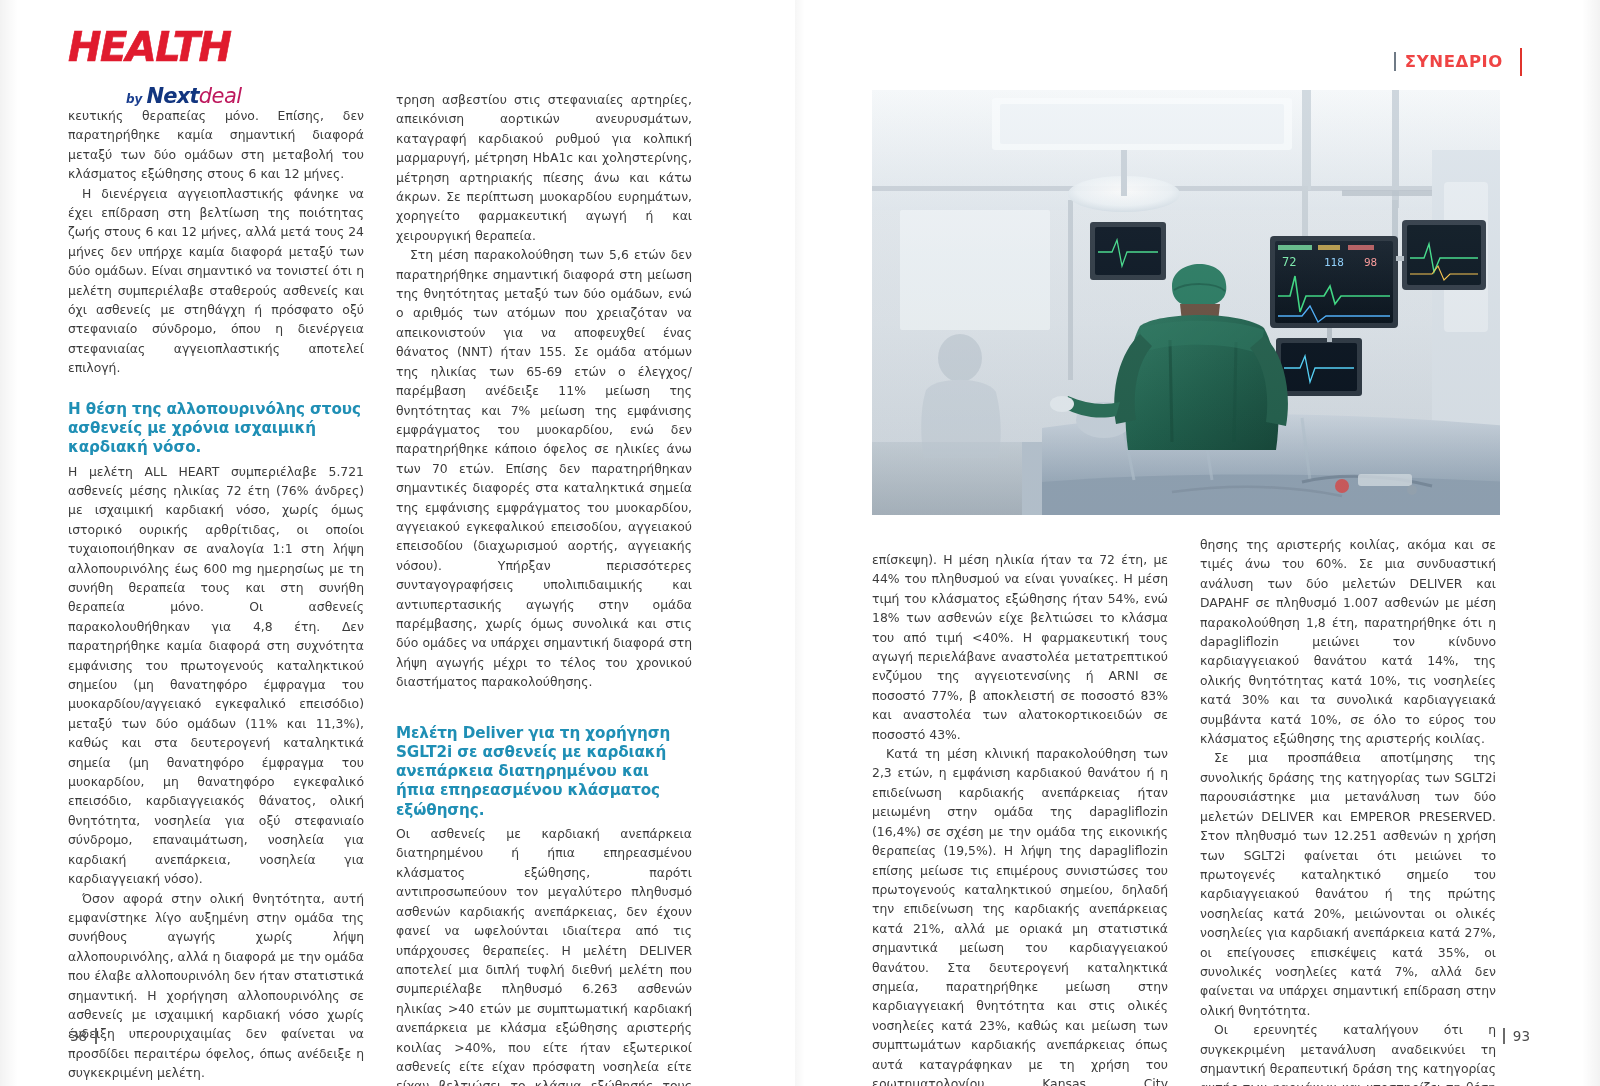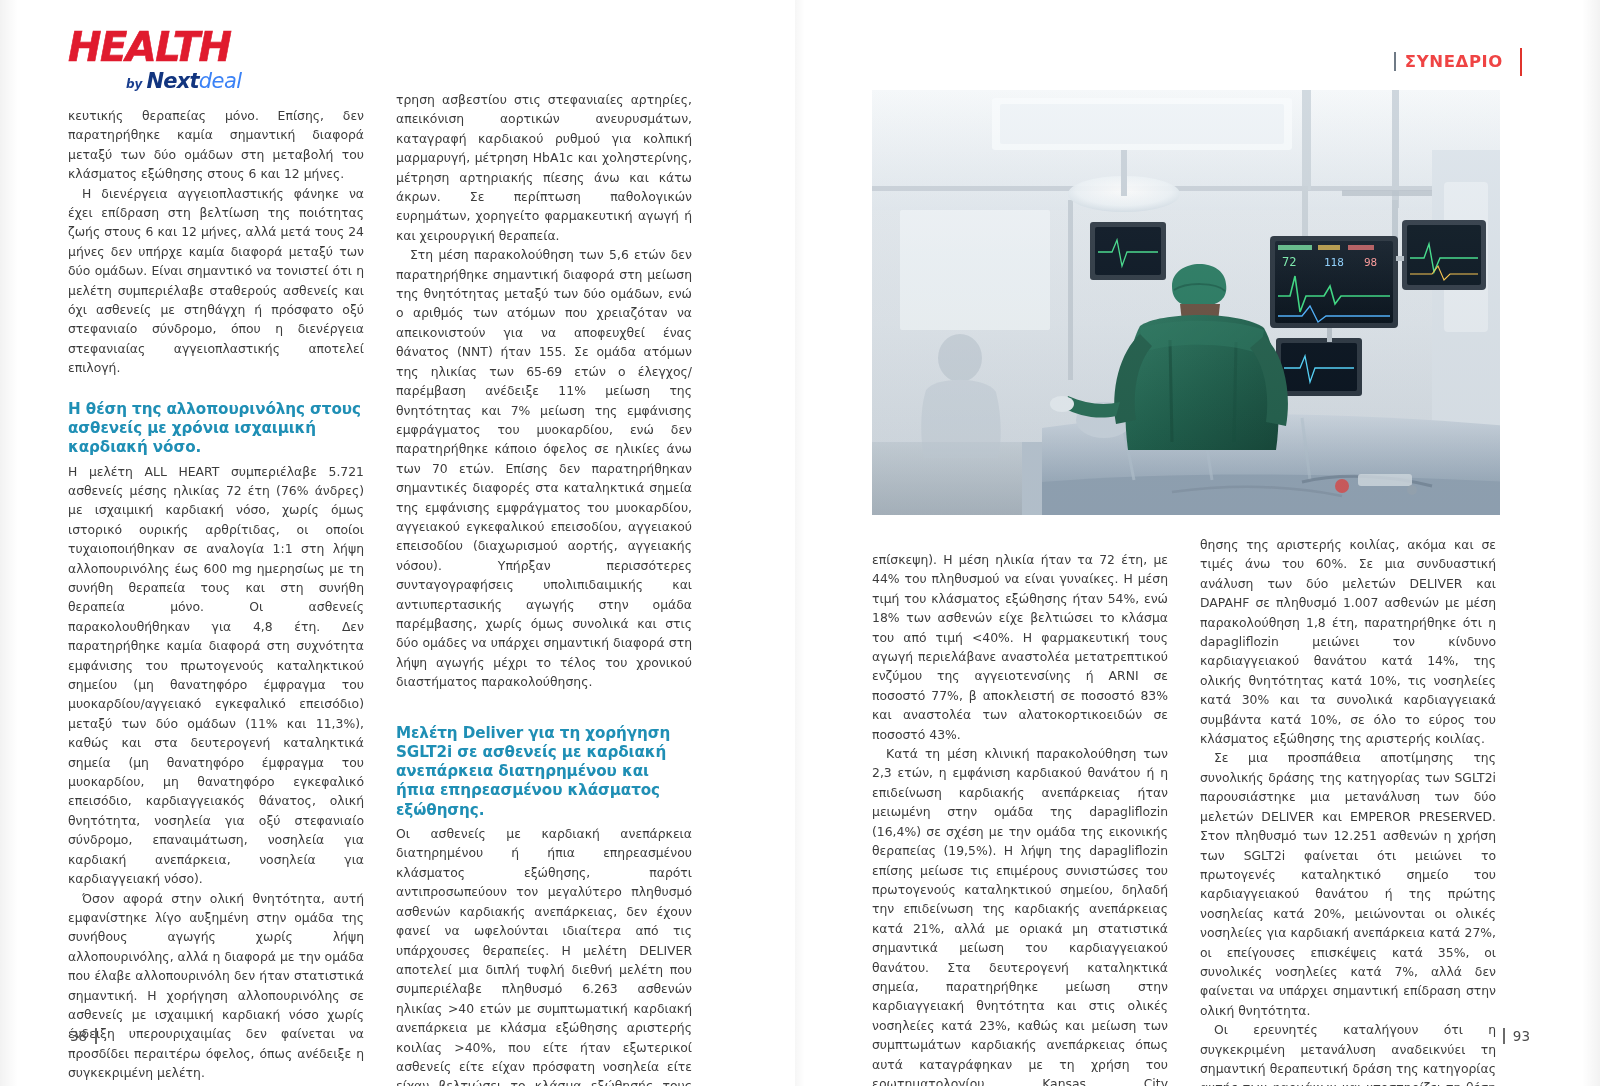--- a/index.html
+++ b/index.html
@@ -44,42 +44,42 @@
     font-style: italic;
     font-size: 40px;
     letter-spacing: -1.5px;
     color: #e01b2e;
     line-height: 0.95;
     -webkit-text-stroke: 0.6px #e01b2e;
   }
   .mast-sub {
     display: flex;
     align-items: baseline;
-    margin-top: 3px;
+    margin-top: 18px;
     margin-left: 58px;
   }
   .mast-by {
     font-size: 12px;
     font-style: italic;
     color: #1b3f8f;
     font-weight: 700;
     margin-right: 4px;
   }
   .mast-next {
     font-size: 21px;
     font-weight: 700;
     font-style: italic;
     color: #12357f;
     letter-spacing: -0.8px;
   }
   .mast-deal {
     font-size: 21px;
     font-weight: 400;
     font-style: italic;
-    color: #3b82f6;
+    color: #be185d;
     letter-spacing: -0.5px;
   }
 
   
   .section-tag {
     position: absolute;
     right: 97px; top: 52px;
     display: flex;
     align-items: center;
     gap: 9px;
@@ -330,21 +330,21 @@
   <div class="col" id="col1">
     <p>κευτικής θεραπείας μόνο. Επίσης, δεν παρατηρήθηκε καμία σημαντική διαφορά μεταξύ των δύο ομάδων στη μεταβολή του κλάσματος εξώθησης στους 6 και 12 μήνες.</p>
     <p>Η διενέργεια αγγειοπλαστικής φάνηκε να έχει επίδραση στη βελτίωση της ποιότητας ζωής στους 6 και 12 μήνες, αλλά μετά τους 24 μήνες δεν υπήρχε καμία διαφορά μεταξύ των δύο ομάδων. Είναι σημαντικό να τονιστεί ότι η μελέτη συμπεριέλαβε σταθερούς ασθενείς και όχι ασθενείς με στηθάγχη ή πρόσφατο οξύ στεφανιαίο σύνδρομο, όπου η διενέργεια στεφανιαίας αγγειοπλαστικής αποτελεί επιλογή.</p>
     <h2 class="subhead first">Η θέση της αλλοπουρινόλης στους ασθενείς με χρόνια ισχαιμική καρδιακή νόσο.</h2>
     <p>Η μελέτη ALL HEART συμπεριέλαβε 5.721 ασθενείς μέσης ηλικίας 72 έτη (76% άνδρες) με ισχαιμική καρδιακή νόσο, χωρίς όμως ιστορικό ουρικής αρθρίτιδας, οι οποίοι τυχαιοποιήθηκαν σε αναλογία 1:1 στη λήψη αλλοπουρινόλης έως 600 mg ημερησίως με τη συνήθη θεραπεία τους και στη συνήθη θεραπεία μόνο. Οι ασθενείς παρακολουθήθηκαν για 4,8 έτη. Δεν παρατηρήθηκε καμία διαφορά στη συχνότητα εμφάνισης του πρωτογενούς καταληκτικού σημείου (μη θανατηφόρο έμφραγμα του μυοκαρδίου/αγγειακό εγκεφαλικό επεισόδιο) μεταξύ των δύο ομάδων (11% και 11,3%), καθώς και στα δευτερογενή καταληκτικά σημεία (μη θανατηφόρο έμφραγμα του μυοκαρδίου, μη θανατηφόρο εγκεφαλικό επεισόδιο, καρδιαγγειακός θάνατος, ολική θνητότητα, νοσηλεία για οξύ στεφανιαίο σύνδρομο, επαναιμάτωση, νοσηλεία για καρδιακή ανεπάρκεια, νοσηλεία για καρδιαγγειακή νόσο).</p>
     <p>Όσον αφορά στην ολική θνητότητα, αυτή εμφανίστηκε λίγο αυξημένη στην ομάδα της συνήθους αγωγής χωρίς λήψη αλλοπουρινόλης, αλλά η διαφορά με την ομάδα που έλαβε αλλοπουρινόλη δεν ήταν στατιστικά σημαντική. Η χορήγηση αλλοπουρινόλης σε ασθενείς με ισχαιμική καρδιακή νόσο χωρίς ένδειξη υπερουριχαιμίας δεν φαίνεται να προσδίδει περαιτέρω όφελος, όπως ανέδειξε η συγκεκριμένη μελέτη.</p>
 
   </div>
 
   <div class="col" id="col2">
-    <p>τρηση ασβεστίου στις στεφανιαίες αρτηρίες, απεικόνιση αορτικών ανευρυσμάτων, καταγραφή καρδιακού ρυθμού για κολπική μαρμαρυγή, μέτρηση HbA1c και χοληστερίνης, μέτρηση αρτηριακής πίεσης άνω και κάτω άκρων. Σε περίπτωση παθολογικών ευρημάτων, χορηγείτο φαρμακευτική αγωγή ή και χειρουργική θεραπεία.</p>
+    <p>τρηση ασβεστίου στις στεφανιαίες αρτηρίες, απεικόνιση αορτικών ανευρυσμάτων, καταγραφή καρδιακού ρυθμού για κολπική μαρμαρυγή, μέτρηση HbA1c και χοληστερίνης, μέτρηση αρτηριακής πίεσης άνω και κάτω άκρων. Σε περίπτωση μυοκαρδίου ευρημάτων, χορηγείτο φαρμακευτική αγωγή ή και χειρουργική θεραπεία.</p>
     <p>Στη μέση παρακολούθηση των 5,6 ετών δεν παρατηρήθηκε σημαντική διαφορά στη μείωση της θνητότητας μεταξύ των δύο ομάδων, ενώ ο αριθμός των ατόμων που χρειαζόταν να απεικονιστούν για να αποφευχθεί ένας θάνατος (NNT) ήταν 155. Σε ομάδα ατόμων της ηλικίας των 65-69 ετών ο έλεγχος/παρέμβαση ανέδειξε 11% μείωση της θνητότητας και 7% μείωση της εμφάνισης εμφράγματος του μυοκαρδίου, ενώ δεν παρατηρήθηκε κάποιο όφελος σε ηλικίες άνω των 70 ετών. Επίσης δεν παρατηρήθηκαν σημαντικές διαφορές στα καταληκτικά σημεία της εμφάνισης εμφράγματος του μυοκαρδίου, αγγειακού εγκεφαλικού επεισοδίου, αγγειακού επεισοδίου (διαχωρισμού αορτής, αγγειακής νόσου). Υπήρξαν περισσότερες συνταγογραφήσεις υπολιπιδαιμικής και αντιυπερτασικής αγωγής στην ομάδα παρέμβασης, χωρίς όμως συνολικά και στις δύο ομάδες να υπάρχει σημαντική διαφορά στη λήψη αγωγής μέχρι το τέλος του χρονικού διαστήματος παρακολούθησης.</p>
     <h2 class="subhead">Μελέτη Deliver για τη χορήγηση SGLT2i σε ασθενείς με καρδιακή ανεπάρκεια διατηρημένου και ήπια επηρεασμένου κλάσματος εξώθησης.</h2>
     <p>Οι ασθενείς με καρδιακή ανεπάρκεια διατηρημένου ή ήπια επηρεασμένου κλάσματος εξώθησης, παρότι αντιπροσωπεύουν τον μεγαλύτερο πληθυσμό ασθενών καρδιακής ανεπάρκειας, δεν έχουν φανεί να ωφελούνται ιδιαίτερα από τις υπάρχουσες θεραπείες. Η μελέτη DELIVER αποτελεί μια διπλή τυφλή διεθνή μελέτη που συμπεριέλαβε πληθυσμό 6.263 ασθενών ηλικίας &gt;40 ετών με συμπτωματική καρδιακή ανεπάρκεια με κλάσμα εξώθησης αριστερής κοιλίας &gt;40%, που είτε ήταν εξωτερικοί ασθενείς είτε είχαν πρόσφατη νοσηλεία είτε είχαν βελτιώσει το κλάσμα εξώθησής τους από &lt;40%.</p>
 
   </div>
 
   <div class="col" id="col3">
     <p>επίσκεψη). Η μέση ηλικία ήταν τα 72 έτη, με 44% του πληθυσμού να είναι γυναίκες. Η μέση τιμή του κλάσματος εξώθησης ήταν 54%, ενώ 18% των ασθενών είχε βελτιώσει το κλάσμα του από τιμή &lt;40%. Η φαρμακευτική τους αγωγή περιελάβανε αναστολέα μετατρεπτικού ενζύμου της αγγειοτενσίνης ή ARNI σε ποσοστό 77%, β αποκλειστή σε ποσοστό 83% και αναστολέα των αλατοκορτικοειδών σε ποσοστό 43%.</p>
     <p>Κατά τη μέση κλινική παρακολούθηση των 2,3 ετών, η εμφάνιση καρδιακού θανάτου ή η επιδείνωση καρδιακής ανεπάρκειας ήταν μειωμένη στην ομάδα της dapagliflozin (16,4%) σε σχέση με την ομάδα της εικονικής θεραπείας (19,5%). Η λήψη της dapagliflozin επίσης μείωσε τις επιμέρους συνιστώσες του πρωτογενούς καταληκτικού σημείου, δηλαδή την επιδείνωση της καρδιακής ανεπάρκειας κατά 21%, αλλά με οριακά μη στατιστικά σημαντικά μείωση του καρδιαγγειακού θανάτου. Στα δευτερογενή καταληκτικά σημεία, παρατηρήθηκε μείωση στην καρδιαγγειακή θνητότητα και στις ολικές νοσηλείες κατά 23%, καθώς και μείωση των συμπτωμάτων καρδιακής ανεπάρκειας όπως αυτά καταγράφηκαν με τη χρήση του ερωτηματολογίου Kansas City Cardiomyopathy. Οι ερευνητές τόνισαν ότι η μείωση του πρωτογενούς καταληκτικού σημείου επιτεύχθηκε κατά 18% με τη χρήση της dapagliflozin σε όλο το εύρος του διατηρημένου κλάσματος εξώ-</p>
   </div>

